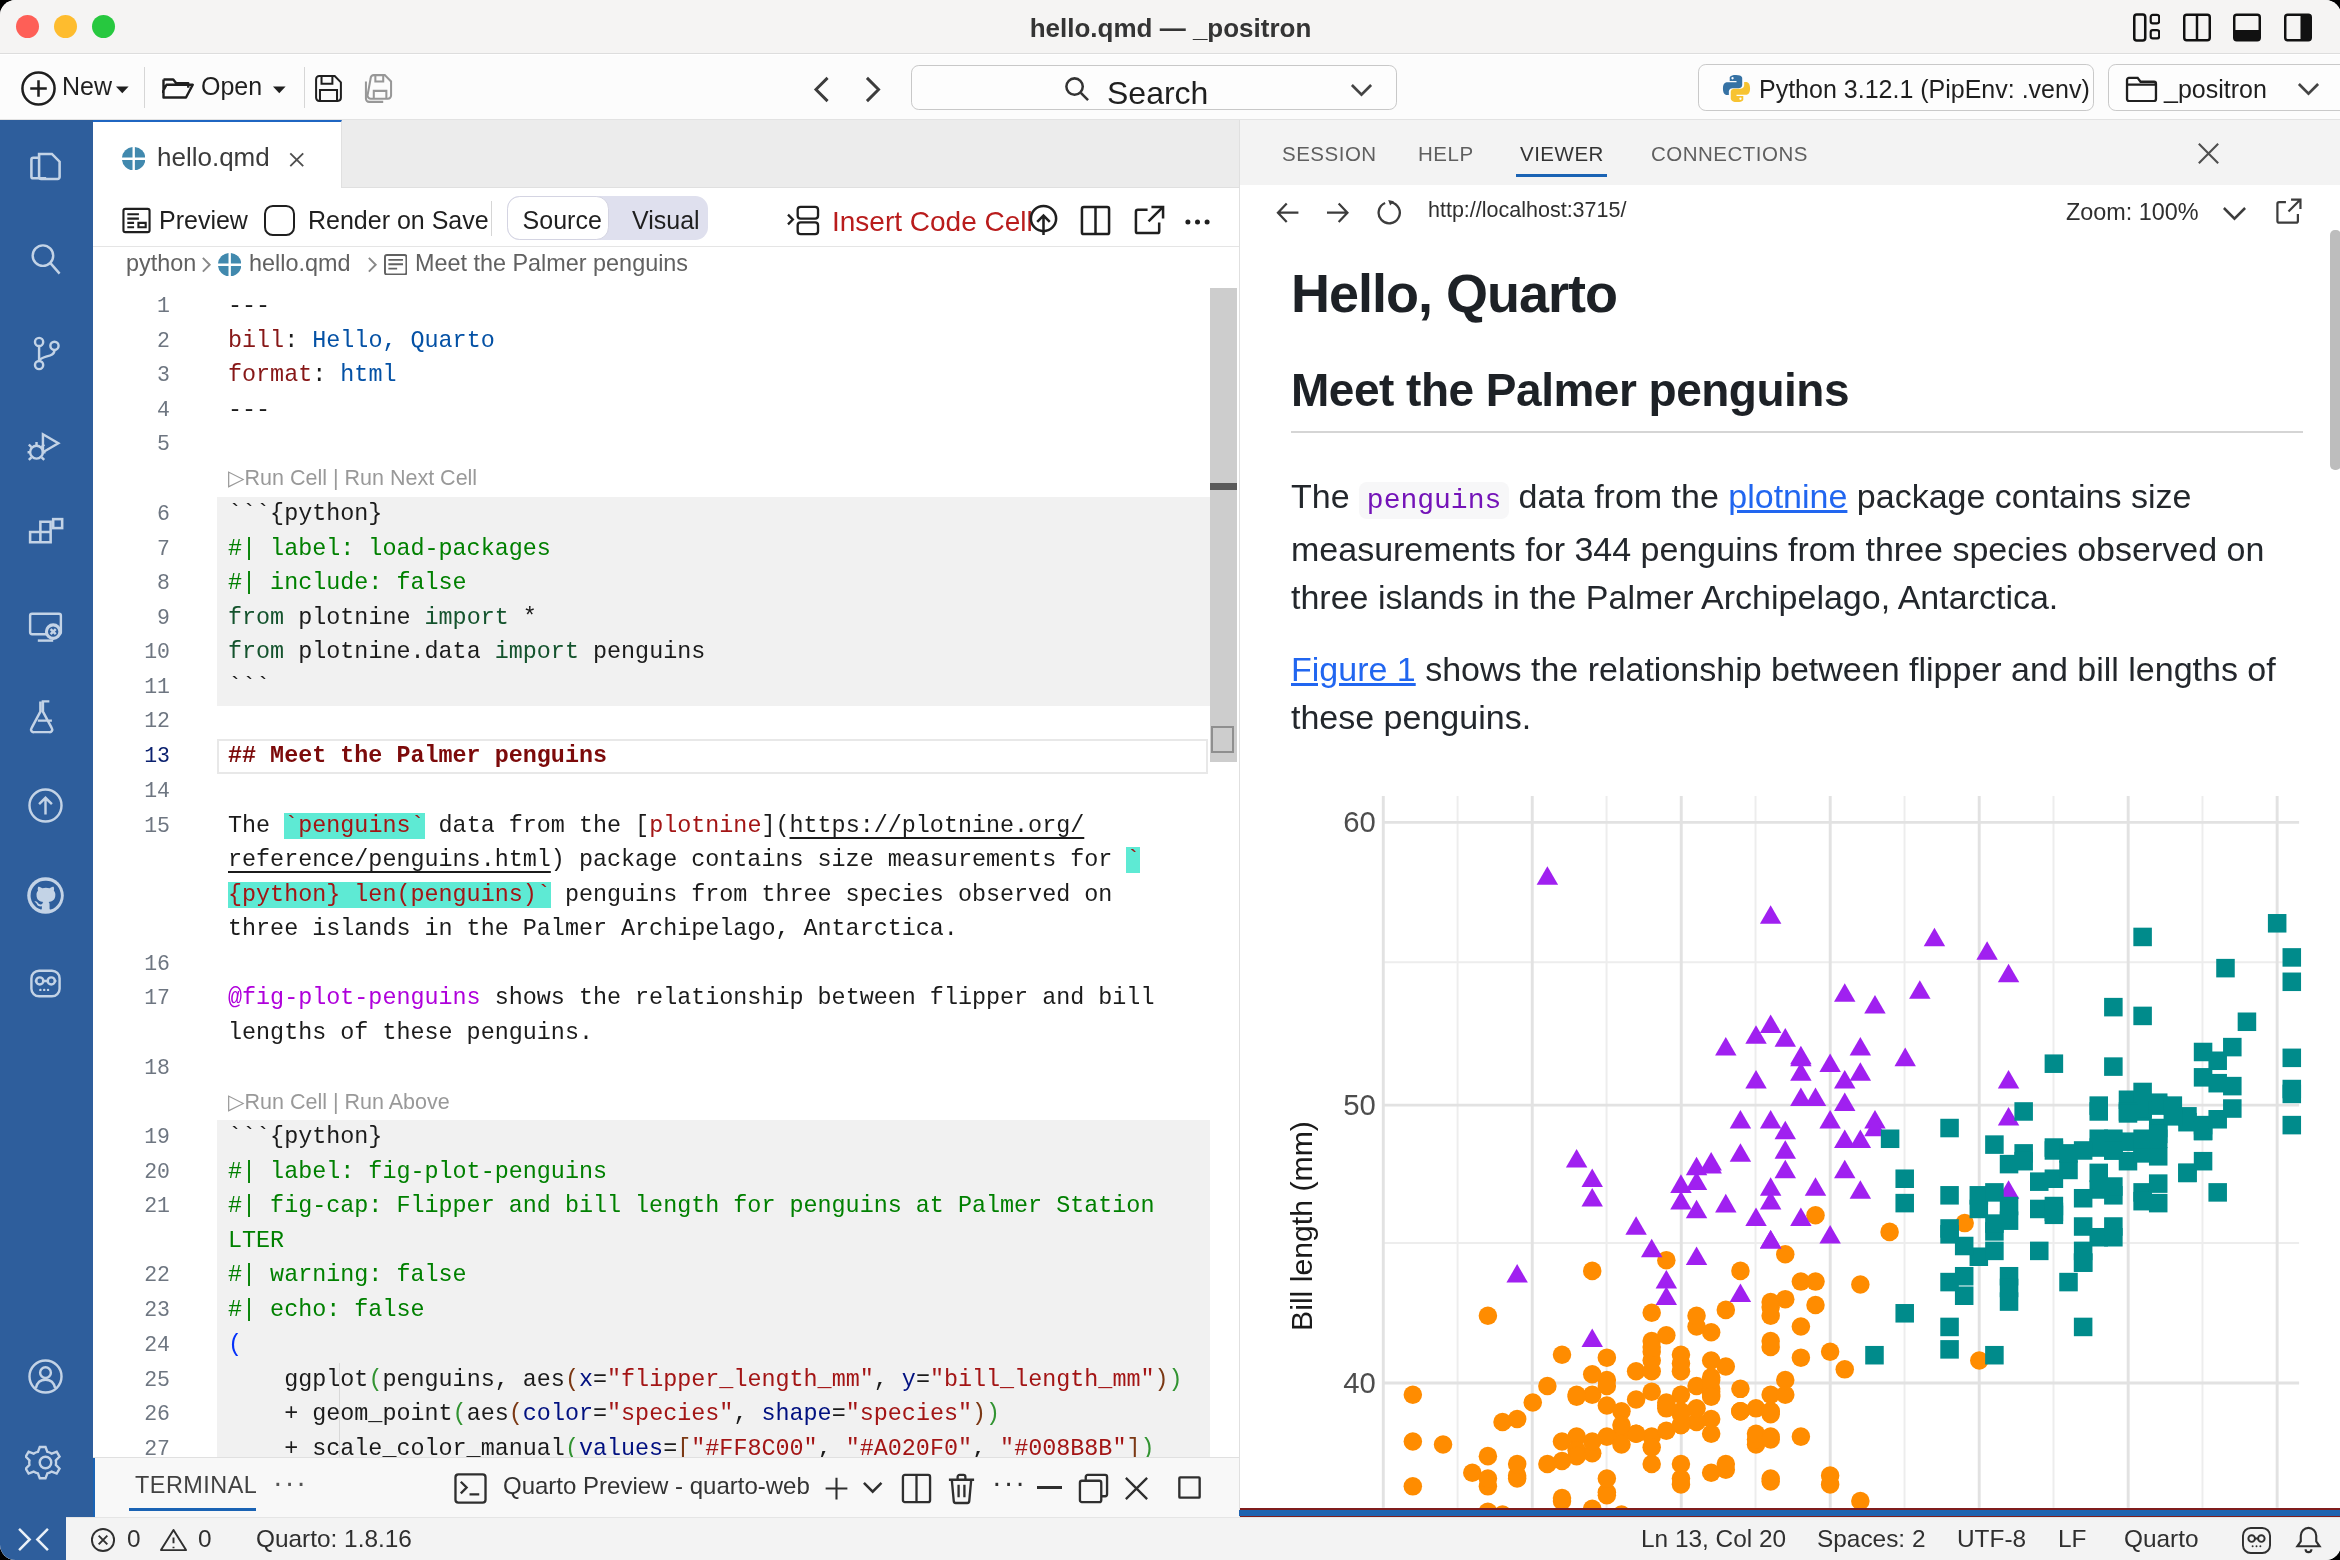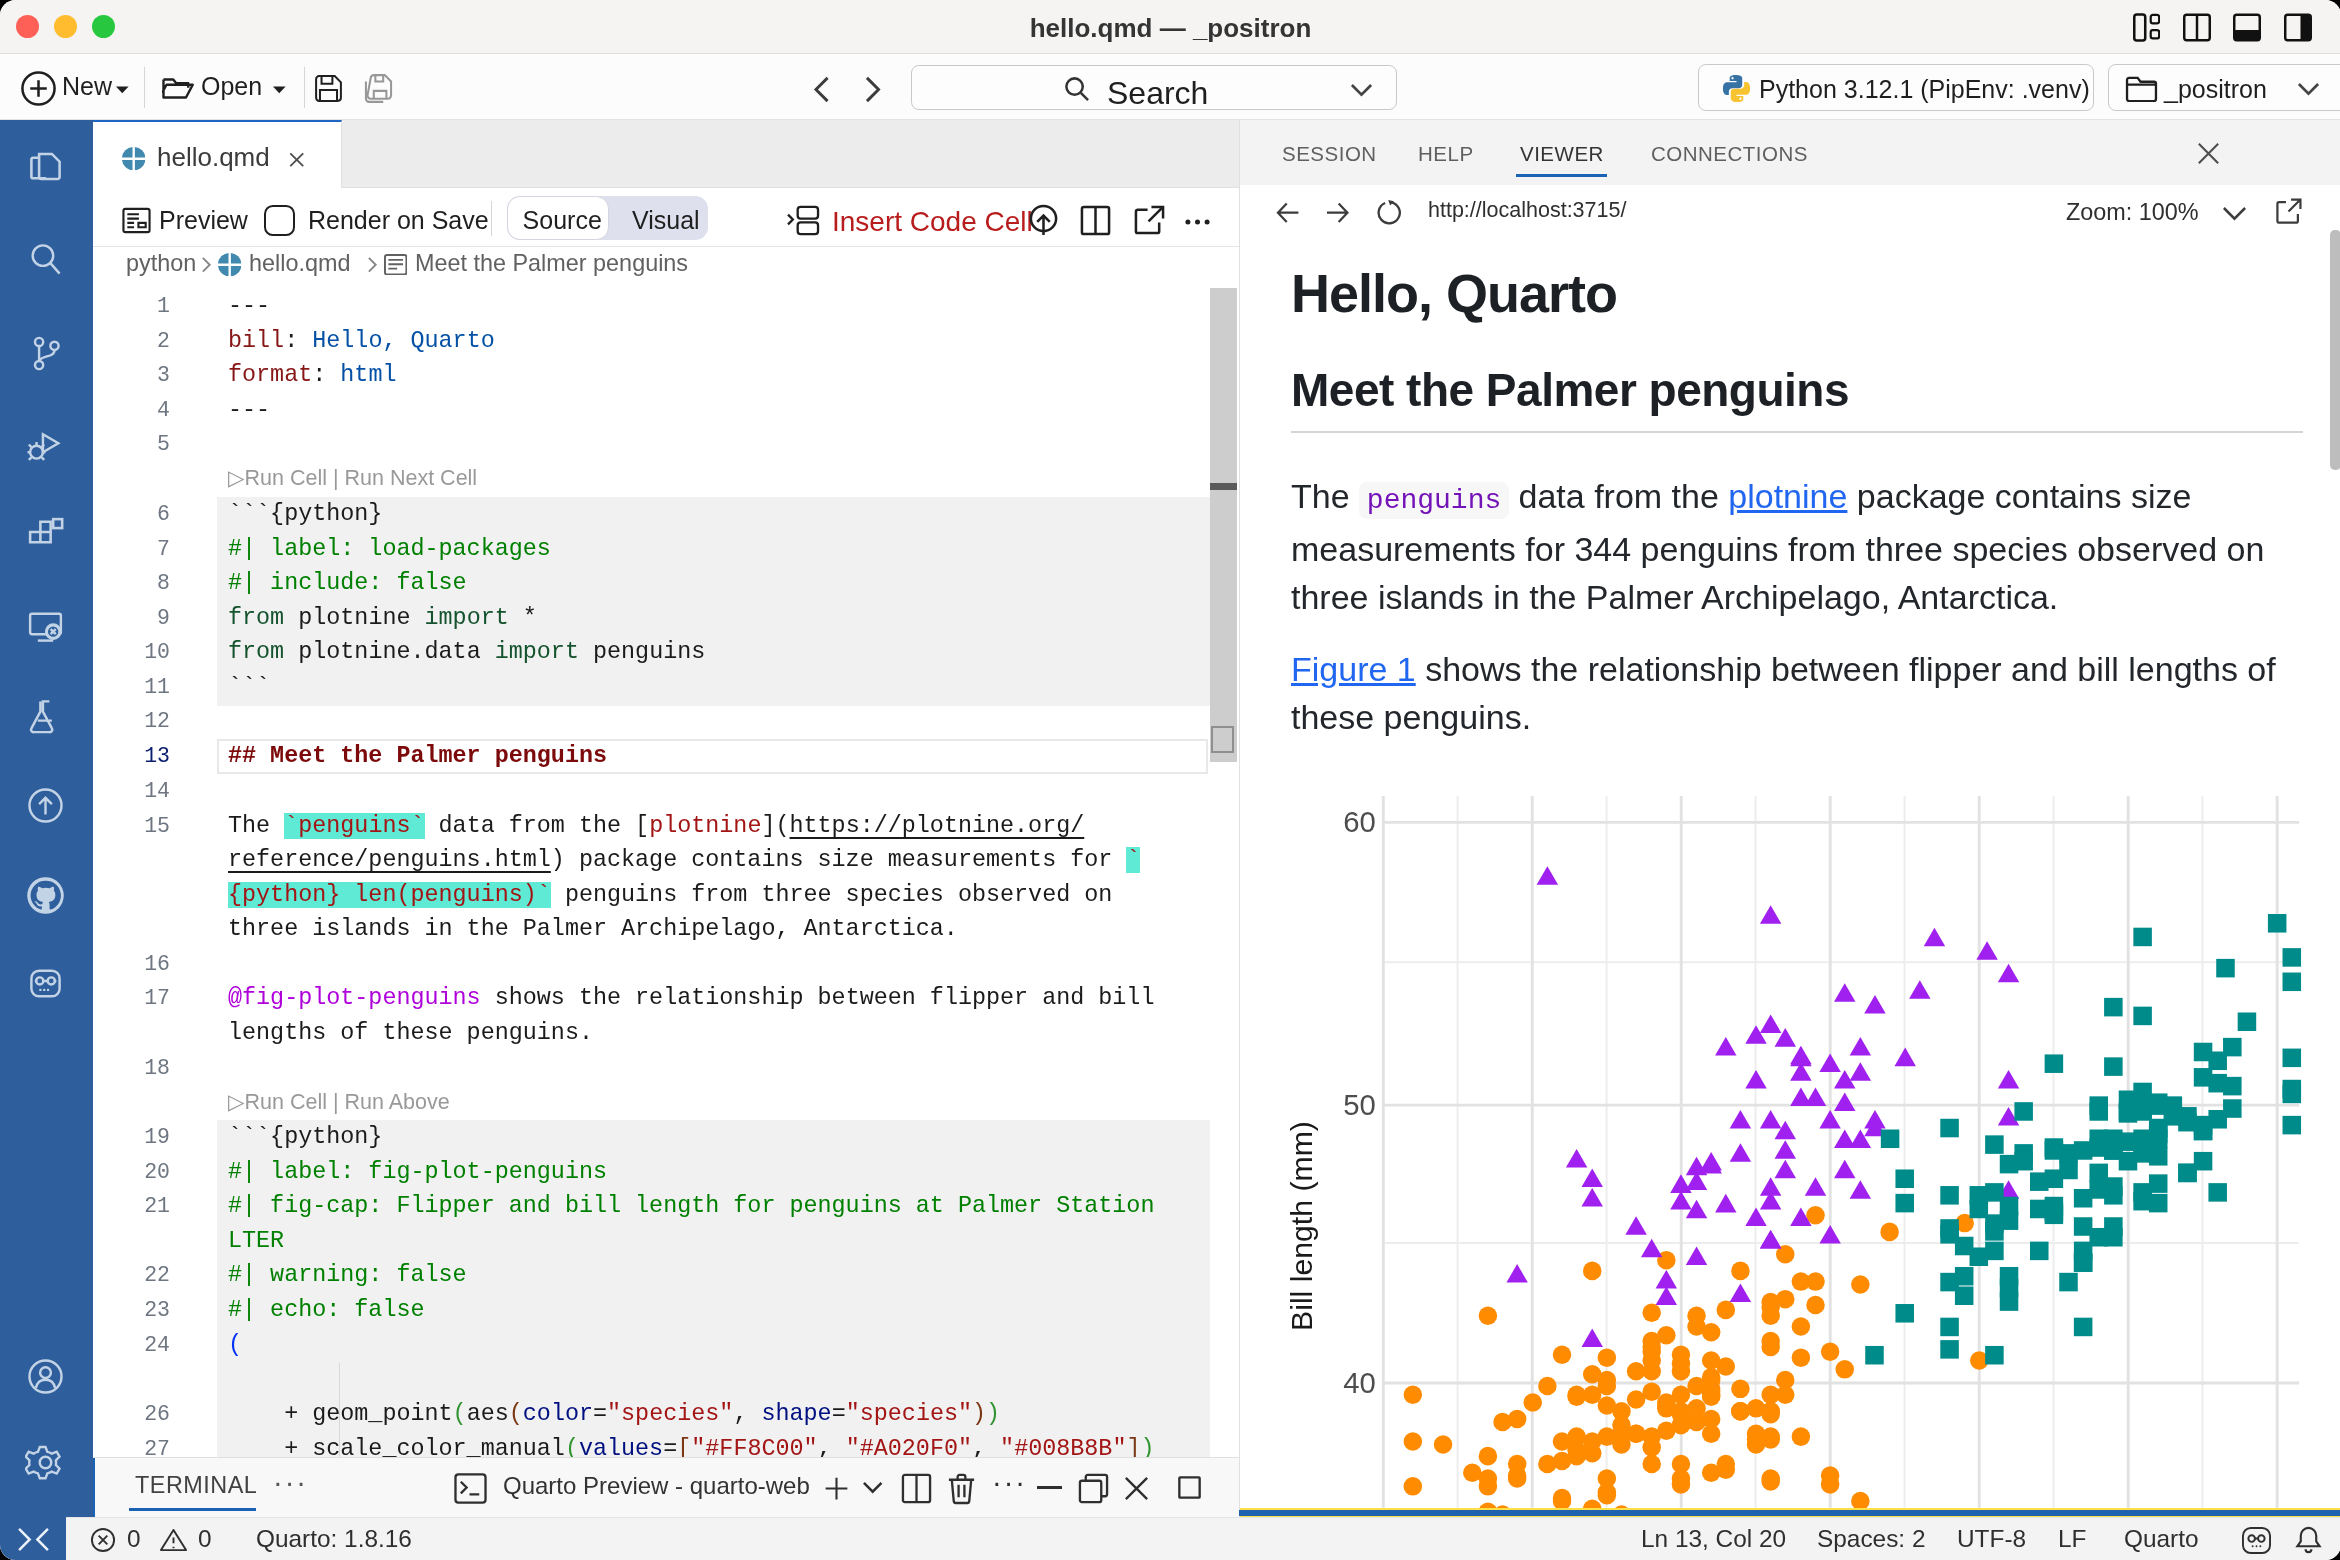--- a/index.html
+++ b/index.html
@@ -30,21 +30,21 @@
 .cellbg { position:absolute; left:124px; width:1022px; background:#f1f1f1; }
 .y-key { color:#871717; } .y-val { color:#0451a5; }
 .grn { color:#008000; } .kw { color:#14532d;margin-top:48px; } .str { color:#a31515; }
 .hdg { color:#7c0a0a; font-weight:bold; } .mag { color:#af00db; }
 .codelens { position:absolute; left:135px; font-family:"Liberation Sans",sans-serif; font-size:21.5px; color:#999; }
 .b1 { color:#0431fa; } .b2 { color:#319331; } .b3 { color:#7b3814; }
 .pvar { color:#001080; }
 .ic { background:#5eead4; } .url { color:#1b1b1b; text-decoration:underline; text-underline-offset:4.9px; }
 #termbar { left:93px; top:1457px; width:1146px; height:60px; background:#f8f8f8; border-top:1px solid #e0e0e0; }
 
-#panel { left:1239px; top:120px; width:1102px; height:1398px; background:#fde047; border-left:1px solid #e0e0e0; }
+#panel { left:1239px; top:120px; width:1102px; height:1398px; background:#7f1d1d; border-left:1px solid #e0e0e0; }
 #ptabs { left:0; top:0; width:1102px; height:65px; background:#f3f3f3; }
 .ptab { position:absolute; top:21.5px; font-size:20.5px; color:#5f5f5f; letter-spacing:0.5px; }
 #pnav { left:0; top:65px; width:1102px; height:56px; background:#fff; }
 #pcontent { left:0; top:121px; width:1102px; height:1267px; background:#fff; overflow:hidden; }
 #statusbar { left:0; top:1517px; width:2341px; height:43px; background:#f3f3f3; border-top:1px solid #e5e5e5; font-size:24.4px; color:#2f2f2f; }
 .sbit { position:absolute; top:6.8px; }
 #bluebar { left:1239px; top:1510px; width:1102px; height:5.9px; background:#1f63b0; }
 
 #vh1 { left:51px; top:20.5px; font-size:54px; font-weight:bold; color:#1d2126; letter-spacing:-1px;}
 #vh2 { left:51px; top:122px; font-size:46px; font-weight:bold; color:#1d2126; letter-spacing:-0.5px;}
@@ -306,20 +306,21 @@
     <div class="crow" style="top:731px"><span class="code">lengths of these penguins.</span></div>
     <div class="crow" style="top:766px"><span class="lnum">18</span></div>
     <div class="codelens" style="top:804px">▷Run Cell | Run Above</div>
     <div class="crow" style="top:835px"><span class="lnum">19</span><span class="code">```{python}</span></div>
     <div class="crow" style="top:870px"><span class="lnum">20</span><span class="code"><span class="grn">#| label: fig-plot-penguins</span></span></div>
     <div class="crow" style="top:904px"><span class="lnum">21</span><span class="code"><span class="grn">#| fig-cap: Flipper and bill length for penguins at Palmer Station</span></span></div>
     <div class="crow" style="top:939px"><span class="code"><span class="grn">LTER</span></span></div>
     <div class="crow" style="top:973px"><span class="lnum">22</span><span class="code"><span class="grn">#| warning: false</span></span></div>
     <div class="crow" style="top:1008px"><span class="lnum">23</span><span class="code"><span class="grn">#| echo: false</span></span></div>
     <div class="crow" style="top:1043px"><span class="lnum">24</span><span class="code"><span class="b1">(</span></span></div>
+    <div class="crow" style="top:1078px"><span class="lnum">25</span><span class="code">    ggplot<span class="b2">(</span>penguins, aes<span class="b3">(</span><span class="pvar">x</span>=<span class="str">"flipper_length_mm"</span>, <span class="pvar">y</span>=<span class="str">"bill_length_mm"</span><span class="b3">)</span><span class="b2">)</span></span></div>
     <div class="crow" style="top:1112px"><span class="lnum">26</span><span class="code">    + geom_point<span class="b2">(</span>aes<span class="b3">(</span><span class="pvar">color</span>=<span class="str">"species"</span>, <span class="pvar">shape</span>=<span class="str">"species"</span><span class="b3">)</span><span class="b2">)</span></span></div>
     <div class="crow" style="top:1147px"><span class="lnum">27</span><span class="code">    + scale_color_manual<span class="b2">(</span><span class="pvar">values</span>=<span class="b3">[</span><span class="str">"#FF8C00"</span>, <span class="str">"#A020F0"</span>, <span class="str">"#008B8B"</span><span class="b3">]</span><span class="b2">)</span></span></div>
     <div class="abs" style="left:1117px;top:2.9px;width:27px;height:474px;background:#c4c4c4;opacity:0.85"></div>
     <div class="abs" style="left:1117px;top:198px;width:27px;height:6.8px;background:#5a5a5a"></div>
     <div class="abs" style="left:1118px;top:441px;width:23.4px;height:27px;border:2px solid #8f8f8f;background:transparent"></div>
   </div>
   <div class="abs" id="termbar">
     <div class="abs" style="left:0;top:0;width:2px;height:60px;background:#1a63b4"></div>
     <div class="abs" style="left:42px;top:13.7px;font-size:23.4px;color:#424242;letter-spacing:0.5px">TERMINAL</div>
     <div class="abs" style="left:36px;top:50px;width:127px;height:2.9px;background:#1a63b4"></div>

